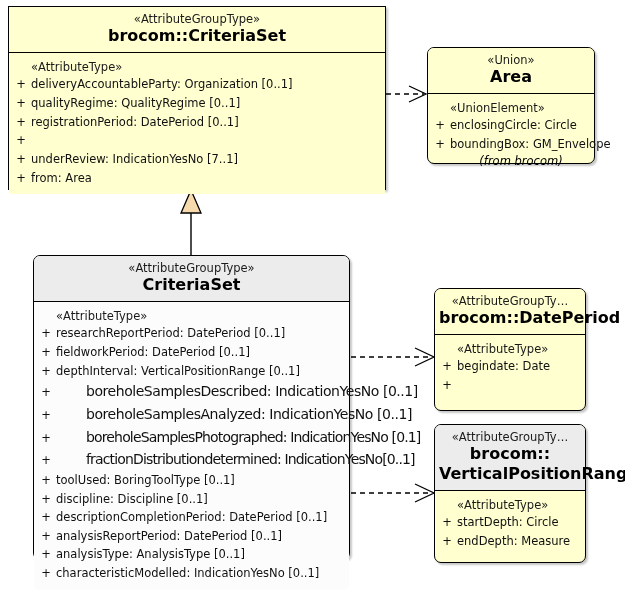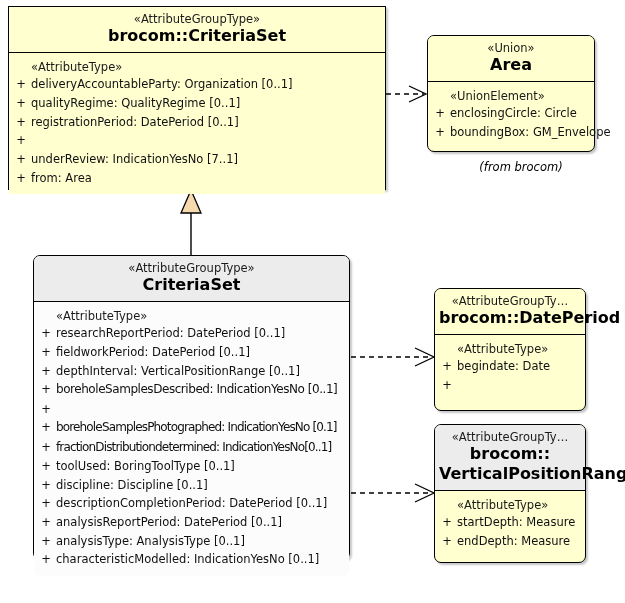--- a/index.html
+++ b/index.html
@@ -84,21 +84,21 @@
     line-height: 1.62;
     white-space: nowrap;
   }
   .attr-vis {
     width: 20px;
     flex: 0 0 20px;
     text-align: center;
     color: #101010;
   }
   .attr-text { flex: 0 0 auto; }
-  .attr-text.squeeze { letter-spacing: -0.45px; font-size: 12px; }
+  .attr-text.squeeze { letter-spacing: -0.45px; font-size: 14px; margin-left: 30px; }
 
   .from-note {
     position: absolute;
     font-size: 11.5px;
     font-style: italic;
     color: #000000;
     text-align: center;
     white-space: nowrap;
   }
 
@@ -165,39 +165,39 @@
         <span class="attr-vis">+</span>
         <span class="attr-text">underReview: IndicationYesNo [7..1]</span>
       </div>
       <div class="attr-row">
         <span class="attr-vis">+</span>
         <span class="attr-text">from: Area</span>
       </div>
     </div>
   </div>
 
-  <div class="uml-class rounded fill-yellow" style="left:427px; top:35px; width:168px; height:117px;">
+  <div class="uml-class rounded fill-yellow" style="left:427px; top:47px; width:168px; height:117px;">
     <div class="uml-header">
       <div class="stereotype">«Union»</div>
       <div class="classname">Area</div>
     </div>
     <div class="uml-body">
       <div class="group-stereotype">«UnionElement»</div>
       <div class="attr-row">
         <span class="attr-vis">+</span>
         <span class="attr-text">enclosingCircle: Circle</span>
       </div>
       <div class="attr-row">
         <span class="attr-vis">+</span>
         <span class="attr-text">boundingBox: GM_Envelope</span>
       </div>
     </div>
   </div>
 
-  <div class="from-note" style="left:427px; top:160px; width:188px;">(from brocom)</div>
+  <div class="from-note" style="left:427px; top:154px; width:188px;">(from brocom)</div>
 
   <div class="uml-class rounded fill-grey" style="left:33px; top:255px; width:317px; height:305px;">
     <div class="uml-header">
       <div class="stereotype">«AttributeGroupType»</div>
       <div class="classname">CriteriaSet</div>
     </div>
     <div class="uml-body">
       <div class="group-stereotype">«AttributeType»</div>
       <div class="attr-row">
         <span class="attr-vis">+</span>
@@ -210,20 +210,21 @@
       <div class="attr-row">
         <span class="attr-vis">+</span>
         <span class="attr-text">depthInterval: VerticalPositionRange [0..1]</span>
       </div>
       <div class="attr-row">
         <span class="attr-vis">+</span>
         <span class="attr-text squeeze">boreholeSamplesDescribed: IndicationYesNo [0..1]</span>
       </div>
       <div class="attr-row">
         <span class="attr-vis">+</span>
+        <span class="attr-text squeeze">boreholeSamplesAnalyzed: IndicationYesNo [0..1]</span>
       </div>
       <div class="attr-row">
         <span class="attr-vis">+</span>
         <span class="attr-text squeeze" style="letter-spacing:-0.85px;">boreholeSamplesPhotographed: IndicationYesNo [0.1]</span>
       </div>
       <div class="attr-row">
         <span class="attr-vis">+</span>
         <span class="attr-text squeeze" style="letter-spacing:-0.85px;">fractionDistributiondetermined: IndicationYesNo[0..1]</span>
       </div>
       <div class="attr-row">
@@ -273,21 +274,21 @@
   <div class="uml-class rounded fill-grey-yellow" style="left:434px; top:424px; width:152px; height:139px;">
     <div class="uml-header">
       <div class="stereotype">«AttributeGroupTy…</div>
       <div class="classname wrap">brocom::</div>
       <div class="classname wrap">VerticalPositionRange</div>
     </div>
     <div class="uml-body">
       <div class="group-stereotype">«AttributeType»</div>
       <div class="attr-row">
         <span class="attr-vis">+</span>
-        <span class="attr-text">startDepth: Measure</span>
+        <span class="attr-text">startDepth: Circle</span>
       </div>
       <div class="attr-row">
         <span class="attr-vis">+</span>
         <span class="attr-text">endDepth: Measure</span>
       </div>
     </div>
   </div>
 
 </div>
 

